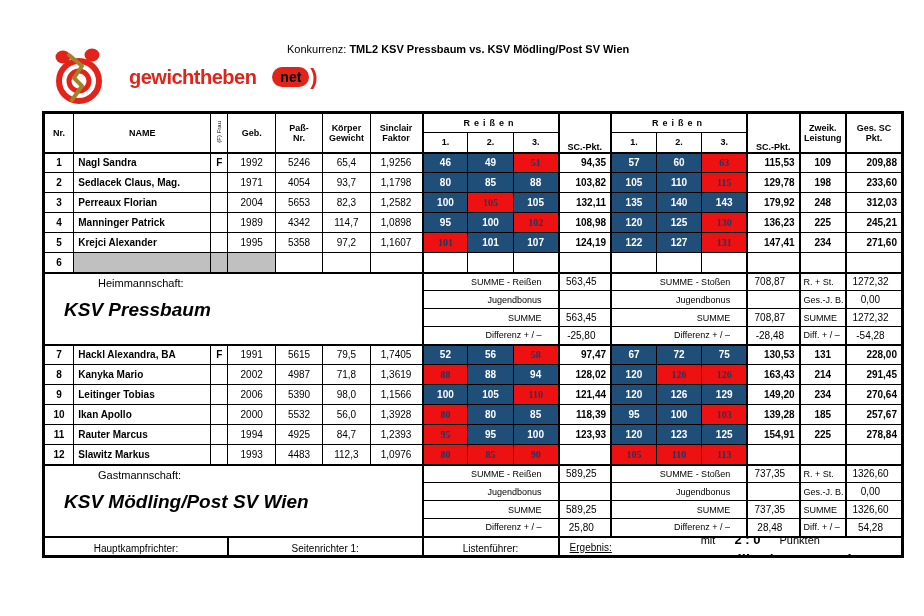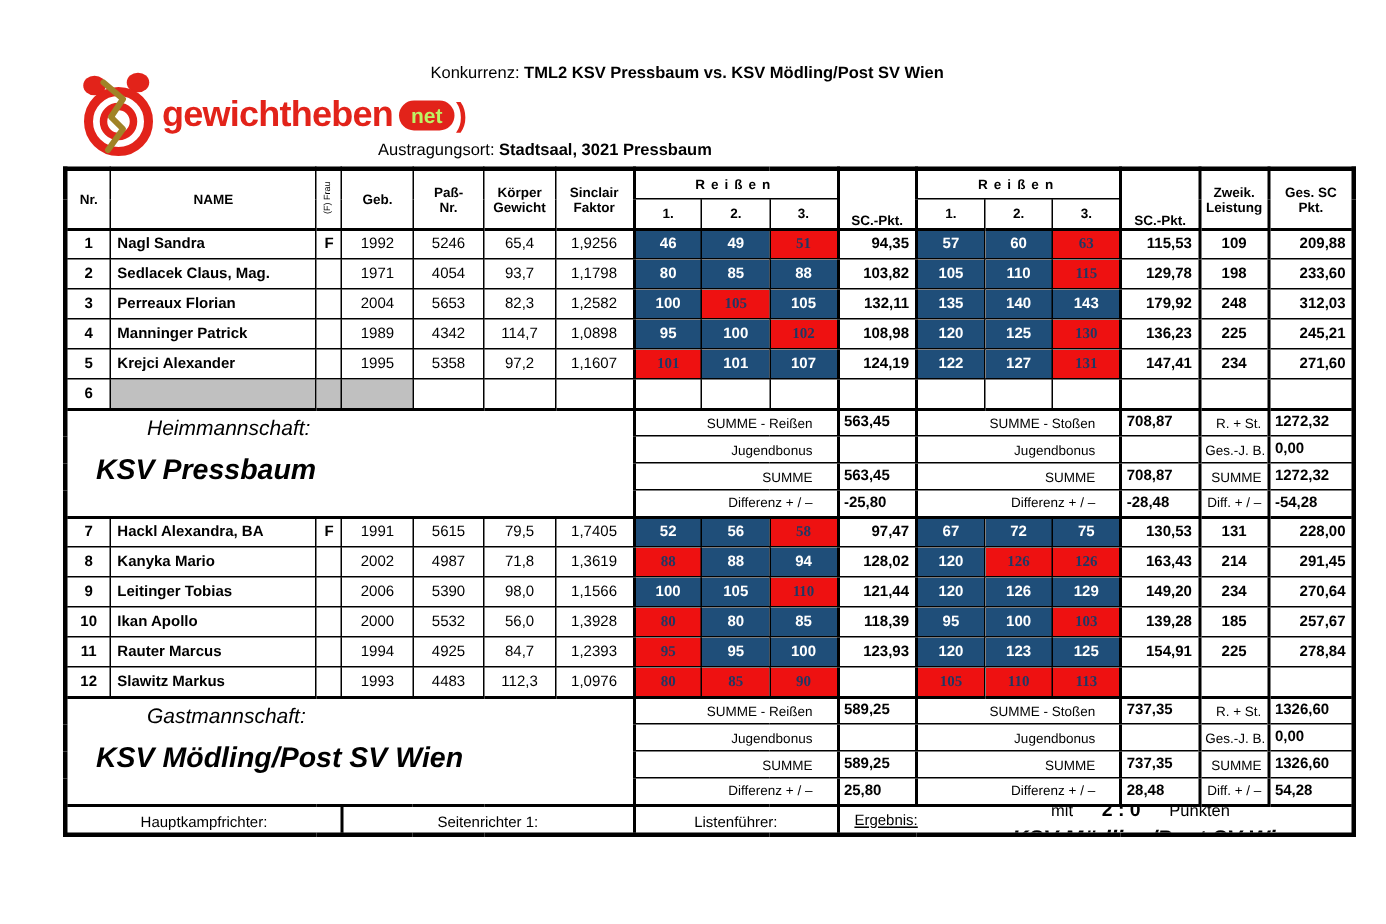--- a/index.html
+++ b/index.html
@@ -6,22 +6,22 @@
     --good:#1f4e79; --fail:#ee1111; --fail-text:#1f3864;
     --brand:#e2231a; --gold:#a08327; --gray:#c0c0c0;
   }
   *{ box-sizing:border-box; }
   html,body{ margin:0; padding:0; background:#fff; }
   body{ font-family:"Liberation Sans", sans-serif; }
   .page{ position:relative; width:924px; height:616px; background:#fff; overflow:hidden; }
 
   
   .logo{ position:absolute; left:52px; top:48px; display:flex; align-items:center; }
-  .logo-word{ color:var(--brand); font-weight:bold; font-size:24px; letter-spacing:-0.5px; margin-left:2px; }
-  .logo-net{ background:var(--brand); color:#bef264; font-weight:bold; font-size:14px; padding:2px 8px; border-radius:11px; margin-left:4px; }
+  .logo-word{ color:var(--brand); font-weight:bold; font-size:20px; letter-spacing:-0.5px; margin-left:23px; }
+  .logo-net{ background:var(--brand); color:#000000; font-weight:bold; font-size:14px; padding:2px 8px; border-radius:11px; margin-left:16px; }
   .logo-paren{ color:var(--brand); font-weight:bold; font-size:22px; margin-left:1px; }
   .meta-line{ position:absolute; font-size:11px; color:#000; white-space:nowrap; }
   .meta-line b{ font-weight:bold; }
   .meta-grid{ position:absolute; left:628px; top:52px; display:grid; grid-template-columns:58px 80px; column-gap:4px; row-gap:8px; font-size:11px; }
   .meta-grid .lbl{ text-align:right; }
   .klasse-block{ position:absolute; left:793px; top:52px; font-size:11px; line-height:20px; }
 
   
   table.sheet{ position:absolute; left:42px; top:111px; width:862px; border-collapse:collapse; table-layout:fixed; border:3px solid #000; }
   .sheet th,.sheet td{ border:1px solid #000; font-size:10px; padding:0 3px; height:20px; overflow:hidden; white-space:nowrap; }
@@ -39,25 +39,25 @@
   td.name{ font-weight:bold; padding-left:4px;margin-top:43px; }
   td.fcol{ font-weight:bold; text-align:center; }
   td.num{ text-align:right; font-weight:bold; padding-right:4px; }
   td.att{ text-align:center; font-weight:bold; }
   td.good{ background:var(--good); color:#fff; }
   td.fail{ background:var(--fail); color:var(--fail-text);font-family:Liberation Serif, serif; }
   td.gray{ background:var(--gray); }
   tbody.sec > tr:last-child > td{ border-bottom:2px solid #000; }
   tr.sumrow td{ height:18px; }
   td.teambox{ border-bottom:2px solid #000; position:relative; vertical-align:top; }
-  .teamlabel{ font-size:14px; padding:3px 0 0 50px;font-style:italic; }
+  .teamlabel{ font-size:11px; padding:3px 0 0 50px; }
   .teamname{ font-size:19px; font-weight:bold; font-style:italic; padding:10px 0 0 16px; }
   td.slabel{ text-align:right; font-size:9px; padding-right:16px; font-weight:normal; }
-  td.slabel2{ text-align:right; font-size:9px; padding-right:4px; font-weight:normal; }
-  td.sval{ text-align:left; font-weight:bold; padding-right:10px; }
+  td.slabel2{ text-align:left; font-size:9px; padding-right:4px; font-weight:normal; }
+  td.sval{ text-align:center; font-weight:normal; padding-right:10px; }
 
   
   tfoot td{ border-top:2px solid #000; height:70px; position:relative; vertical-align:top; }
   .tl2{ border-left:2px solid #000 !important; }
   .flabel{ position:absolute; top:5px; left:0; right:0; text-align:center; font-size:10px; }
   .erg-label{ position:absolute; top:4px; left:10px; font-size:10px; text-decoration:underline; }
   .erg-winner{ position:absolute; top:13px; left:90px; right:8px; text-align:center; font-size:15px; font-weight:bold; font-style:italic; }
   .erg-score{ position:absolute; bottom:8px; left:60px; right:0; text-align:center; font-size:11px; }
   .erg-score b{ font-size:13px; margin:0 16px; }
 </style>
@@ -75,24 +75,20 @@
       <path d="M17 7 L30 18 L22 30 L30 38 L20 52" fill="none" stroke="#a08327" stroke-width="4" stroke-linecap="round" stroke-linejoin="round"></path>
     </svg>
     <span class="logo-word">gewichtheben</span>
     <span class="logo-net">net</span>
     <span class="logo-paren">)</span>
   </div>
 
   <div class="meta-line" style="left:287px; top:43px;">
     <span>Konkurrenz:</span>
     <b>TML2 KSV Pressbaum vs. KSV Mödling/Post SV Wien</b>
-  </div>
-  <div class="meta-line" style="left:252px; top:94px;">
-    <span>Austragungsort:</span>
-    <b>Stadtsaal, 3021 Pressbaum</b>
   </div>
 
 
 
   <table class="sheet">
     <colgroup>
       <col style="width:30px">
         <col style="width:136px">
         <col style="width:17px">
       <col style="width:47px">

